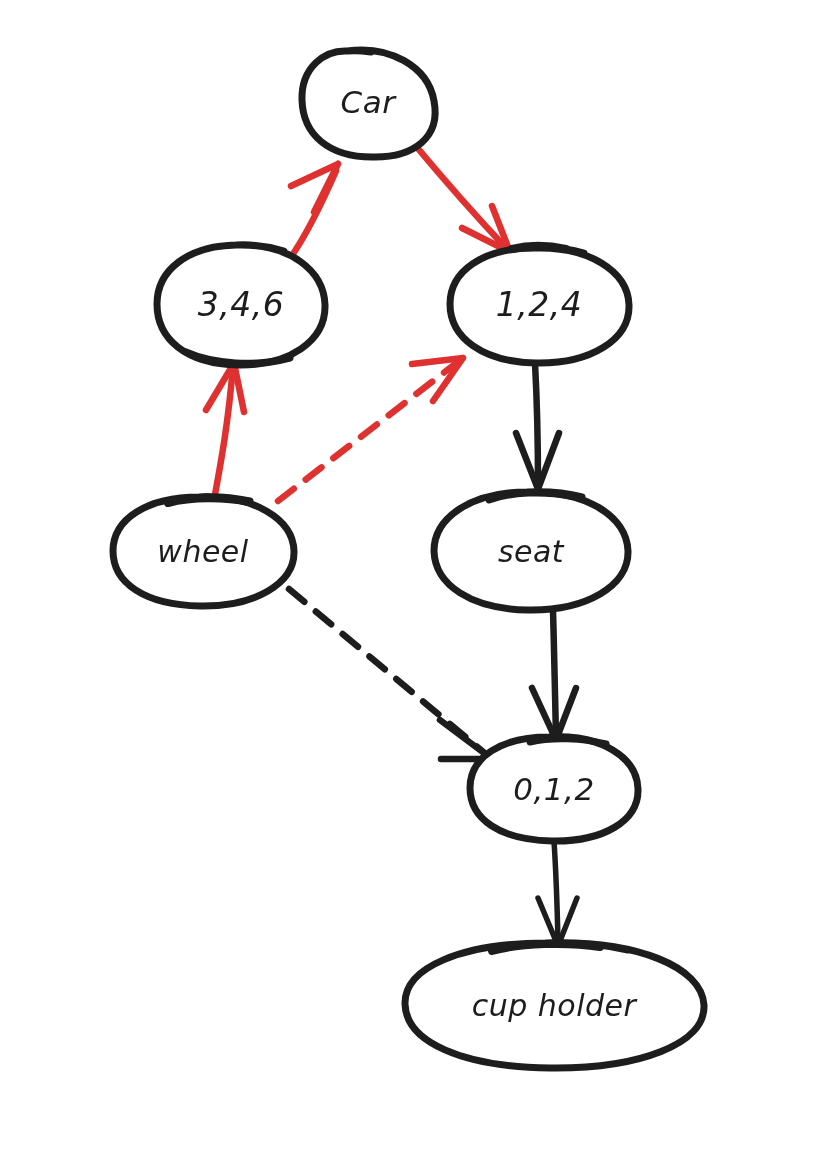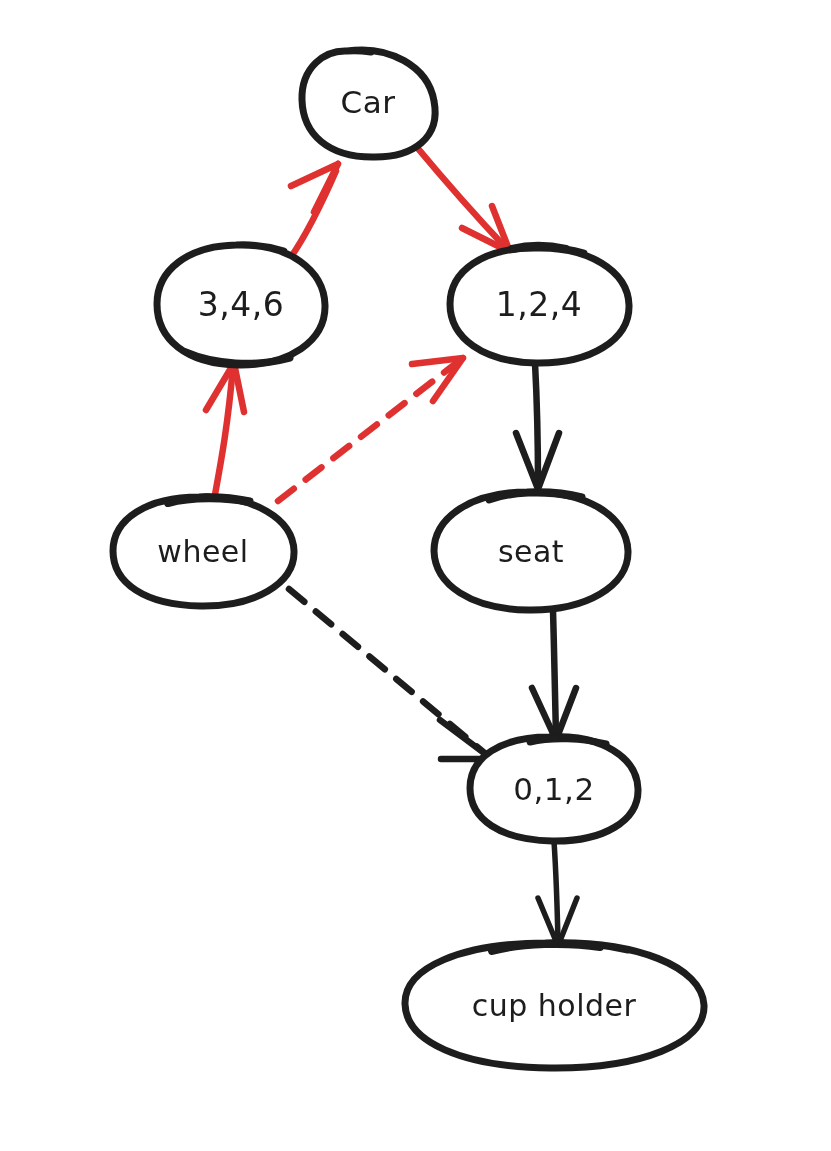--- a/index.html
+++ b/index.html
@@ -10,20 +10,21 @@
   }
   body {
     font-family: "DejaVu Sans", sans-serif;
   }
   #canvas-wrap {
     position: relative;
     width: 831px;
     height: 1151px;
     background: #ffffff;
     overflow: hidden;
+    font-style: italic;
   }
   #diagram-svg {
     position: absolute;
     left: 0;
     top: 0;
     width: 831px;
     height: 1151px;
     display: block;
   }
   .node-label {

